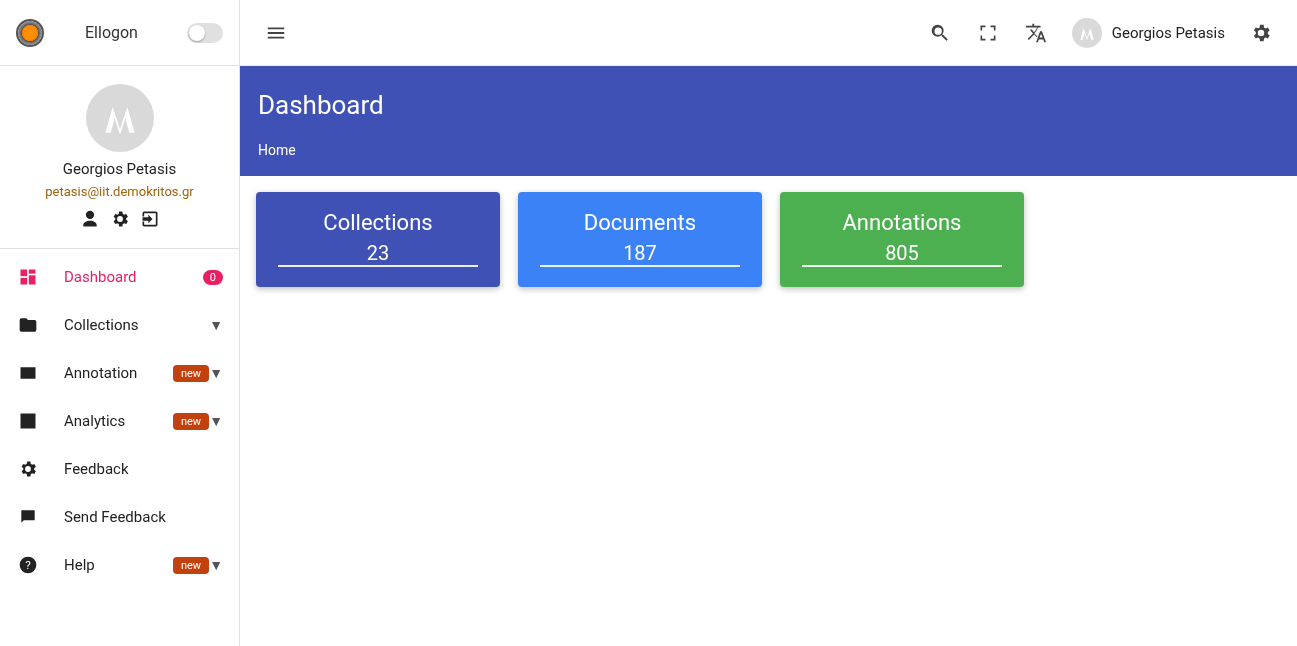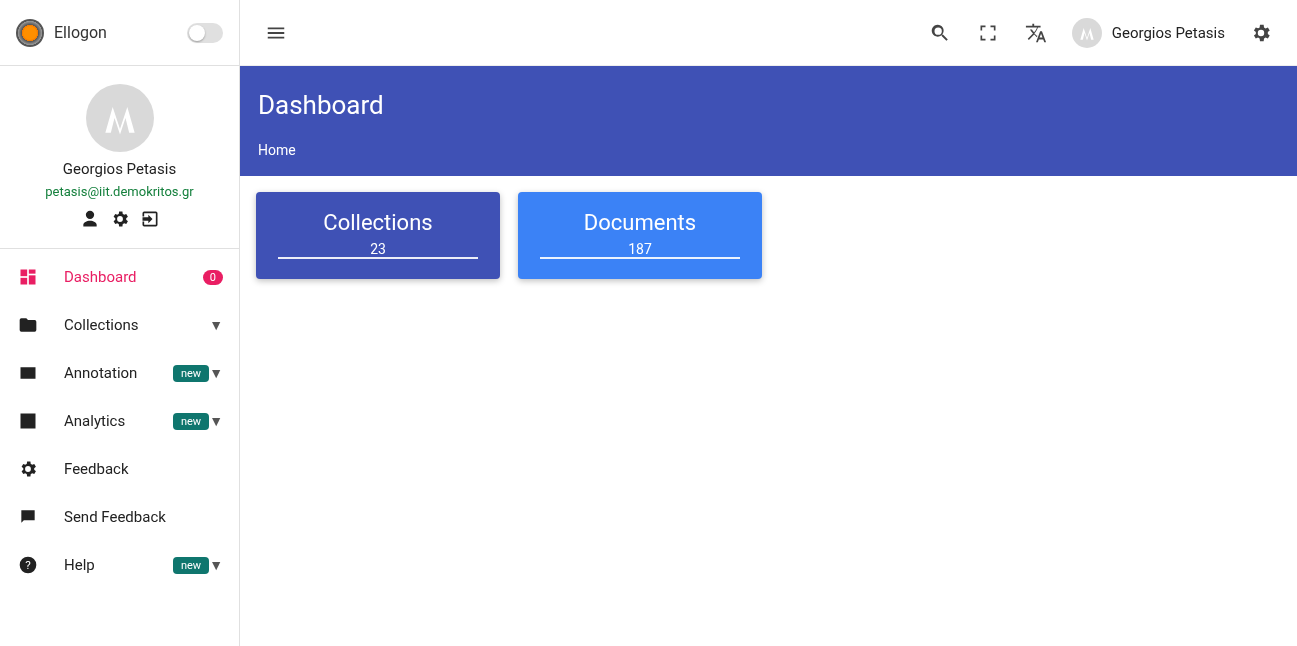--- a/index.html
+++ b/index.html
@@ -2,57 +2,57 @@
 <html><head>
 <meta charset="utf-8">
 <style>
 * { margin:0; padding:0; box-sizing:border-box; font-family: Roboto, Arial, sans-serif; }
 body { width:1297px; height:646px; overflow:hidden; background:#fff; display:flex; }
 .sidebar { width:240px; height:100%; border-right:1px solid #e0e0e0; display:flex; flex-direction:column; }
 .sb-header { height:66px; display:flex; align-items:center; padding:0 16px; border-bottom:1px solid #e0e0e0; justify-content:space-between; }
 .logo-area { display:flex; align-items:center; gap:10px; }
 .logo { width:28px; height:28px; border-radius:50%; background:radial-gradient(circle,#f57c00 40%,#555 42%,#999 60%,#555 62%); display:flex; align-items:center; justify-content:center; color:#fff; font-size:0; position:relative;}
 .logo::before{content:""; position:absolute; width:14px; height:14px; border-radius:50%; background:#ff8f00;}
-.brand { font-size:16px; color:#333; }
+.brand { font-size:16px; color:#333;margin-left:31px; }
 .toggle { width:36px; height:20px; border-radius:10px; background:#e0e0e0; position:relative; cursor:pointer; }
 .toggle::after{content:""; position:absolute; left:2px; top:2px; width:16px; height:16px; border-radius:50%; background:#fff; box-shadow:0 1px 2px rgba(0,0,0,.3);}
 .profile { padding:18px 8px 14px; text-align:center; border-bottom:1px solid #e0e0e0;}
 .avatar-big { width:68px; height:68px; border-radius:50%; background:#d9d9d9; margin:0 auto 8px; display:flex; align-items:center; justify-content:center;}
 .avatar-big svg{width:44px;height:44px;}
 .profile-name{font-size:15px; color:#222; margin-bottom:6px;}
-.profile-email{font-size:13px; color:#15803d; margin-bottom:10px;}
+.profile-email{font-size:13px; color:#a16207; margin-bottom:10px;}
 .profile-icons{display:flex; justify-content:center; gap:10px; font-size:20px; color:#222;}
 .profile-icons span{cursor:pointer;}
 .nav{flex:1; overflow-y:auto; padding-top:4px;}
 .nav-item{display:flex; align-items:center; height:48px; padding:0 16px; cursor:pointer; position:relative; color:#222;}
 .nav-item.active{color:#e91e63;}
 .nav-item.active::before{content:""; position:absolute; left:0; top:0; bottom:0; width:0px;}
 .nav-icon{width:24px; height:24px; margin-right:24px; display:flex; align-items:center; justify-content:center; flex-shrink:0;}
 .nav-label{font-size:15px; flex:1;}
 .nav-badge{background:#e91e63; color:#fff; font-size:11px; padding:1px 7px; border-radius:10px; margin-left:6px;}
-.chip-new{background:#0f766e; color:#fff; font-size:11px; padding:2px 8px; border-radius:4px; margin-left:18px;}
+.chip-new{background:#c2410c; color:#fff; font-size:11px; padding:2px 8px; border-radius:4px; margin-left:18px;}
 .expand{color:#555; font-size:14px;}
 .main{flex:1; display:flex; flex-direction:column; height:100%;}
 .topbar{height:66px; display:flex; align-items:center; padding:0 16px; border-bottom:1px solid #eee; gap:8px;}
 .icon-btn{width:40px; height:40px; display:flex; align-items:center; justify-content:center; cursor:pointer; color:#444; border-radius:50%;}
 .spacer{flex:1;}
 .user-chip{display:flex; align-items:center; gap:10px; cursor:pointer; padding:0 8px;}
 .avatar-sm{width:30px; height:30px; border-radius:50%; background:#d9d9d9; display:flex; align-items:center; justify-content:center;}
 .avatar-sm svg{width:20px;height:20px;}
 .user-name{font-size:15px; color:#222;}
 .page-head{background:#3f51b5; color:#fff; padding:24px 18px 18px;}
 .page-title{font-size:26px; font-weight:400; margin-bottom:22px;}
 .breadcrumb{font-size:14px;}
 .content{padding:16px; display:flex; gap:18px;}
 .stat-card{width:244px; border-radius:4px; color:#fff; padding:18px 18px 20px; box-shadow:0 2px 6px rgba(0,0,0,.25); text-align:center;}
 .stat-card.blue{background:#3f51b5;}
 .stat-card.sky{background:#3b82f6;}
 .stat-card.green{background:#4caf50;}
 .stat-title{font-size:22px; margin-bottom:6px; font-weight:400;}
-.stat-value{font-size:14px; margin-bottom:0;}
+.stat-value{font-size:20px; margin-bottom:0;}
 .stat-line{height:2px; background:rgba(255,255,255,.9); margin:0 4px;}
 svg{fill:currentColor;}
 </style>
 </head>
 <body>
 
 <div class="sidebar">
   <div class="sb-header">
     <div class="logo-area">
       <div class="logo"></div>
@@ -201,14 +201,19 @@
     <div class="stat-card blue">
       <div class="stat-title">Collections</div>
       <div class="stat-value">23</div>
       <div class="stat-line"></div>
     </div>
     <div class="stat-card sky">
       <div class="stat-title">Documents</div>
       <div class="stat-value">187</div>
       <div class="stat-line"></div>
     </div>
+    <div class="stat-card green">
+      <div class="stat-title">Annotations</div>
+      <div class="stat-value">805</div>
+      <div class="stat-line"></div>
+    </div>
   </div>
 </div>
 
 </body></html>

